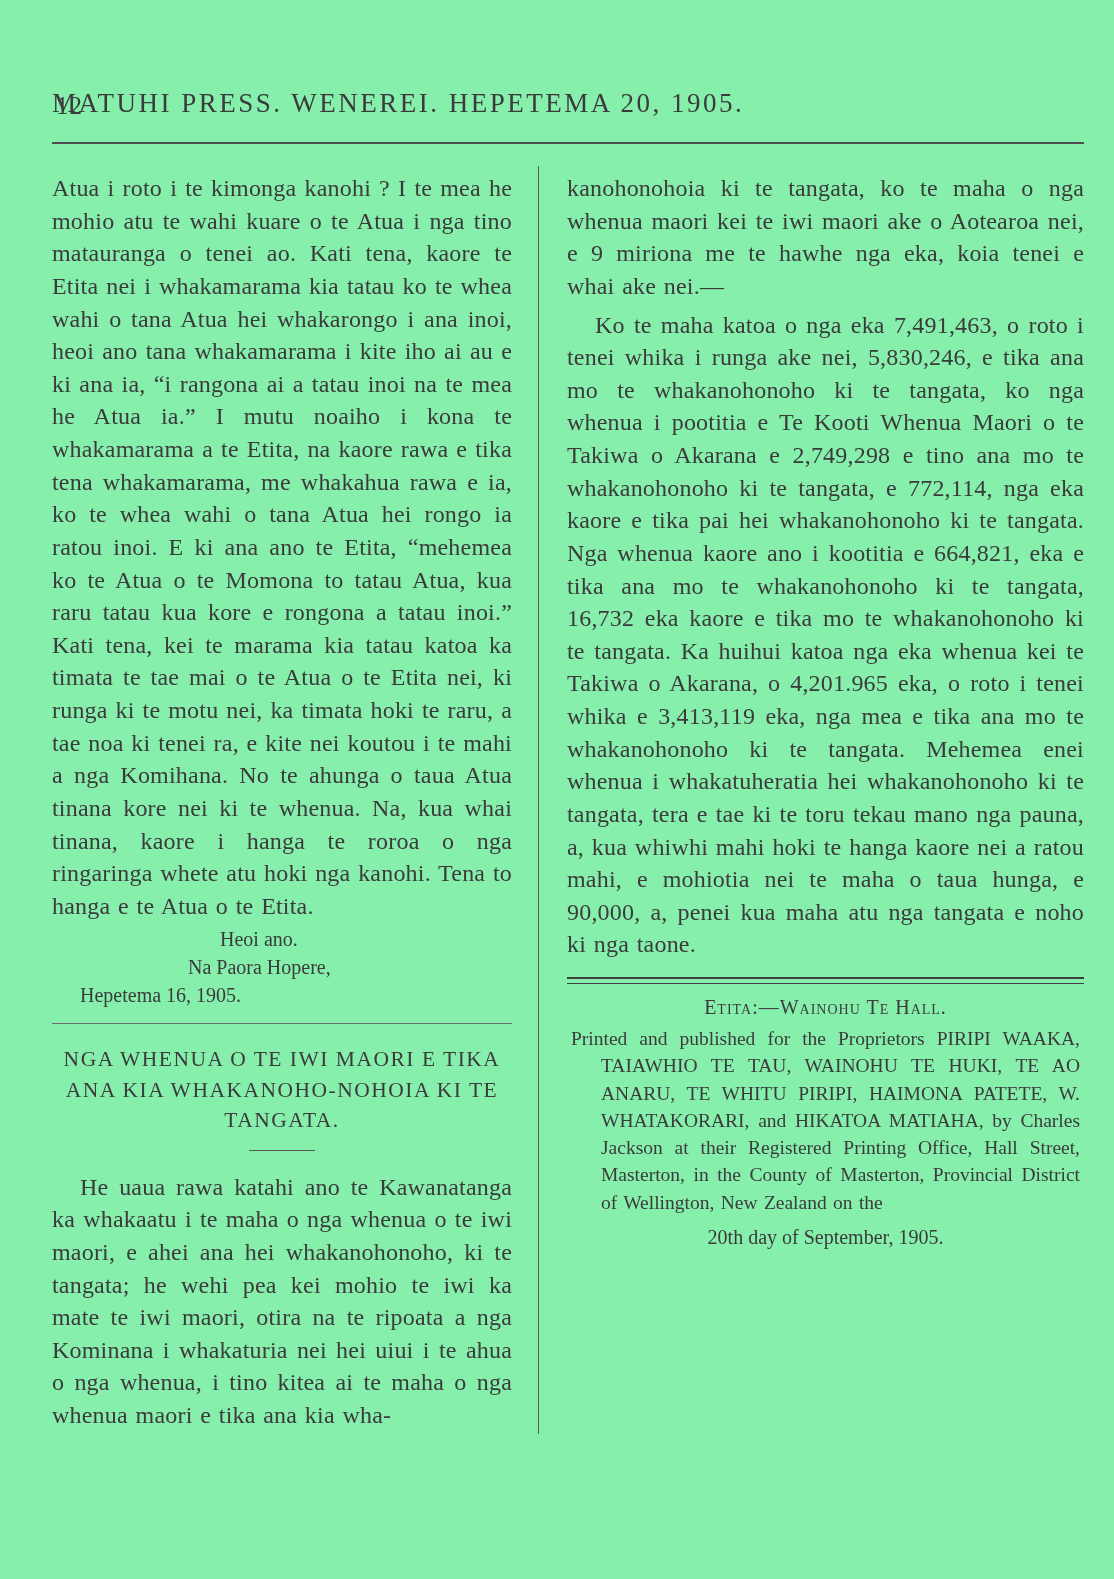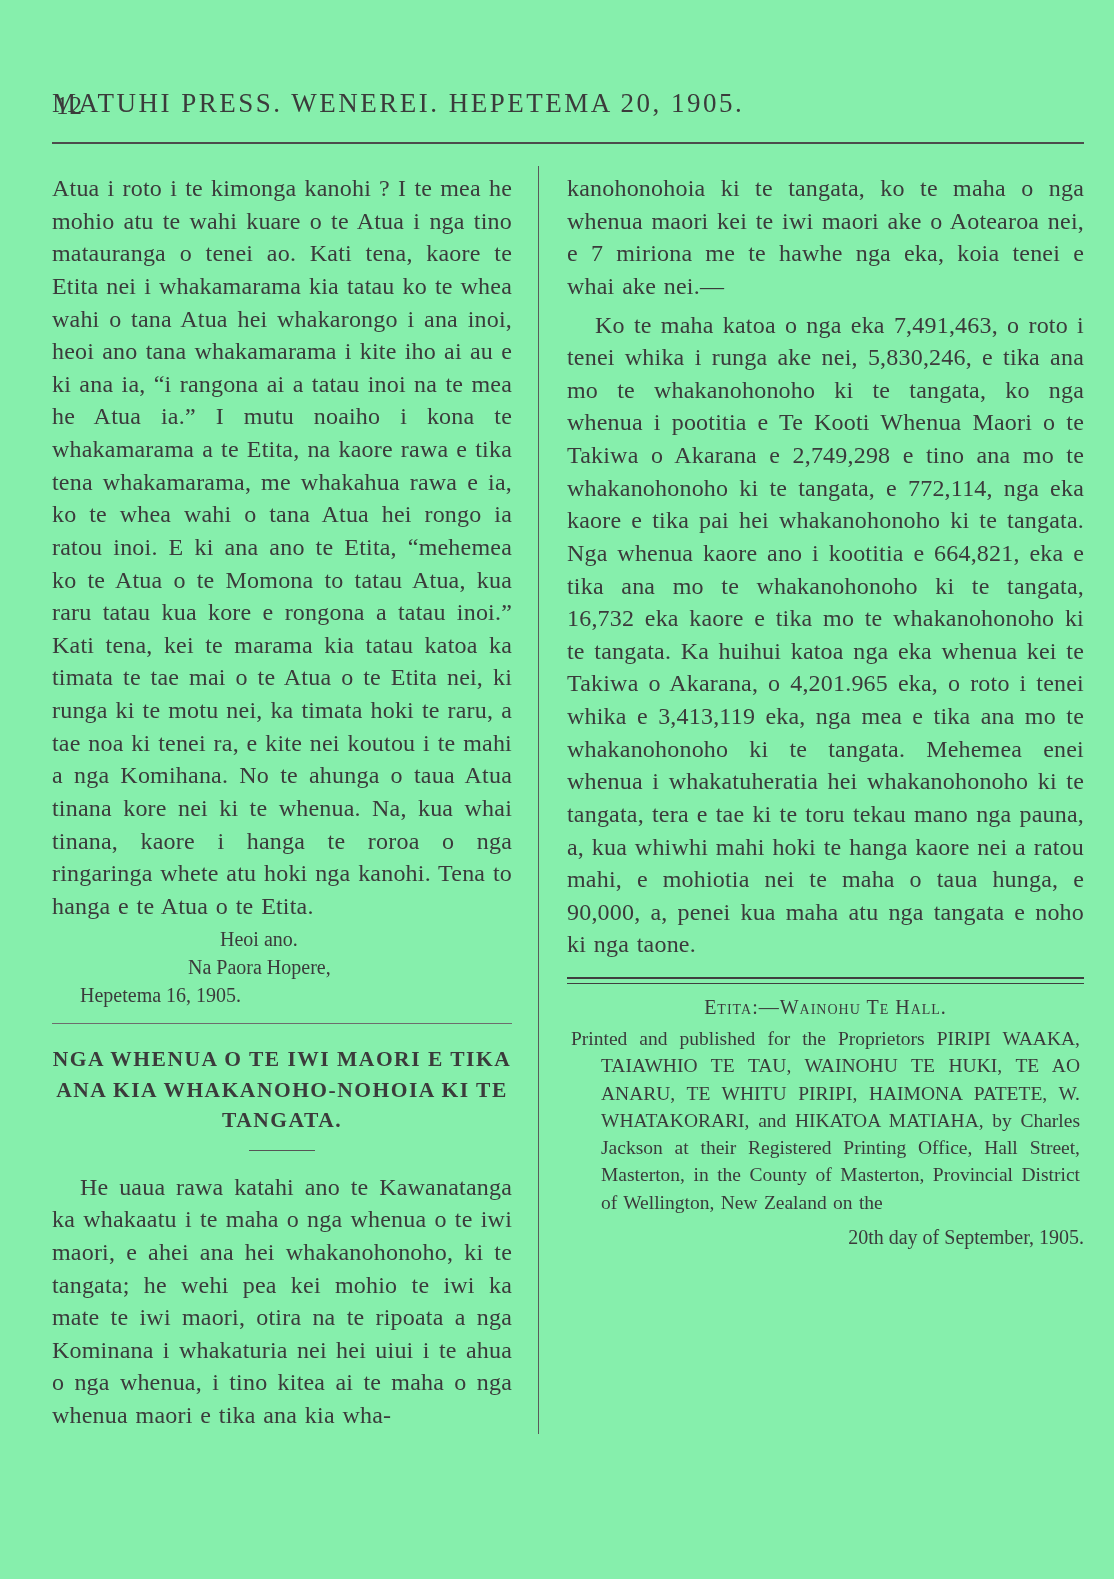--- a/index.html
+++ b/index.html
@@ -86,21 +86,21 @@
   .signoff .s2 { padding-left: 218px; }
   .signoff .s3 { padding-left: 28px; }
   
   .section-rule {
     border-top: 1px solid #6d6d6d;
     margin: 10px 0 20px 0;
   }
   .article-heading {
     margin: 0;
     font-size: 21.5px;
-    font-weight: bold;
+    font-weight: normal;
     text-align: center;
     line-height: 1.42;
     letter-spacing: 1.5px;
   }
   .heading-rule {
     width: 66px;
     border-top: 1.5px solid #555;
     margin: 14px auto 20px auto;
   }
   
@@ -122,21 +122,21 @@
     font-size: 19.5px;
     line-height: 1.4;
     text-align: justify;
     padding-left: 30px;
     text-indent: -30px;
     word-spacing: 1.5px;
   }
   .imprint-date {
     margin: 10px 0 0 0;
     font-size: 20px;
-    text-align: right;
+    text-align: center;
   }
 </style>
 </head>
 <body>
 
 <div class="page">
 
   <header class="masthead-row">
     <span class="page-num">12</span>
     <h1 class="masthead">MATUHI PRESS. WENEREI. HEPETEMA 20, 1905.</h1>
@@ -159,21 +159,21 @@
 
       <h2 class="article-heading">NGA WHENUA O TE IWI MAORI E TIKA ANA KIA WHAKANOHO-NOHOIA KI TE TANGATA.</h2>
       <div class="heading-rule"></div>
 
       <p class="body-text indent">He uaua rawa katahi ano te Kawanatanga ka whakaatu i te maha o nga whenua o te iwi maori, e ahei ana hei whakanohonoho, ki te tangata; he wehi pea kei mohio te iwi ka mate te iwi maori, otira na te ripoata a nga Kominana i whakaturia nei hei uiui i te ahua o nga whenua, i tino kitea ai te maha o nga whenua maori e tika ana kia wha-</p>
     </section>
 
     <div class="col-divider"></div>
 
     <section class="col-right">
-      <p class="body-text noindent">kanohonohoia ki te tangata, ko te maha o nga whenua maori kei te iwi maori ake o Aotearoa nei, e 7 miriona me te hawhe nga eka, koia tenei e whai ake nei.—</p>
+      <p class="body-text noindent">kanohonohoia ki te tangata, ko te maha o nga whenua maori kei te iwi maori ake o Aotearoa nei, e 9 miriona me te hawhe nga eka, koia tenei e whai ake nei.—</p>
       <p class="body-text indent">Ko te maha katoa o nga eka 7,491,463, o roto i tenei whika i runga ake nei, 5,830,246, e tika ana mo te whakanohonoho ki te tangata, ko nga whenua i pootitia e Te Kooti Whenua Maori o te Takiwa o Akarana e 2,749,298 e tino ana mo te whakanohonoho ki te tangata, e 772,114, nga eka kaore e tika pai hei whakanohonoho ki te tangata.  Nga whenua kaore ano i kootitia e 664,821, eka e tika ana mo te whakanohonoho ki te tangata, 16,732 eka kaore e tika mo te whakanohonoho ki te tangata.  Ka huihui katoa nga eka whenua kei te Takiwa o Akarana, o 4,201.965 eka, o roto i tenei whika e 3,413,119 eka, nga mea e tika ana mo te whakanohonoho ki te tangata.  Mehemea enei whenua i whakatuheratia hei whakanohonoho ki te tangata, tera e tae ki te toru tekau mano nga pauna, a, kua whiwhi mahi hoki te hanga kaore nei a ratou mahi, e mohiotia nei te maha o taua hunga, e 90,000, a, penei kua maha atu nga tangata e noho ki nga taone.</p>
 
       <div class="double-rule"></div>
 
       <p class="editor-line">Etita:—Wainohu Te Hall.</p>
       <p class="imprint">Printed and published for the Proprietors PIRIPI WAAKA, TAIAWHIO TE TAU, WAINOHU TE HUKI, TE AO ANARU, TE WHITU PIRIPI, HAIMONA PATETE, W. WHATAKORARI, and HIKATOA MATIAHA, by Charles Jackson at their Registered Printing Office, Hall Street, Masterton, in the County of Masterton, Provincial District of Wellington, New Zealand on the</p>
       <p class="imprint-date">20th day of September, 1905.</p>
     </section>
 
   </main>

